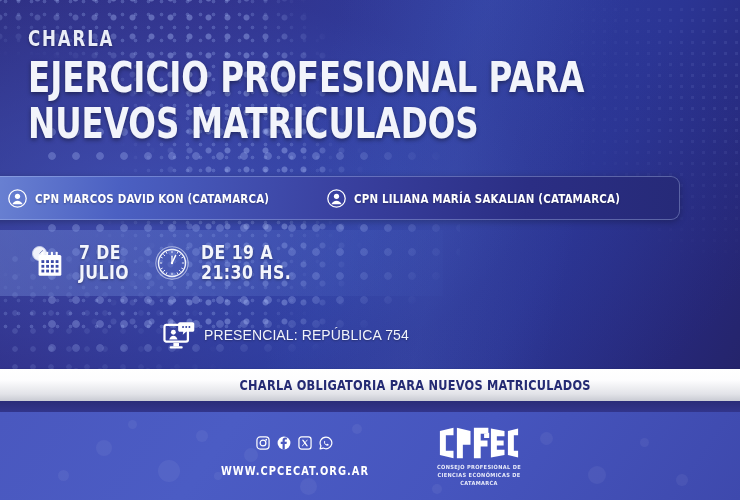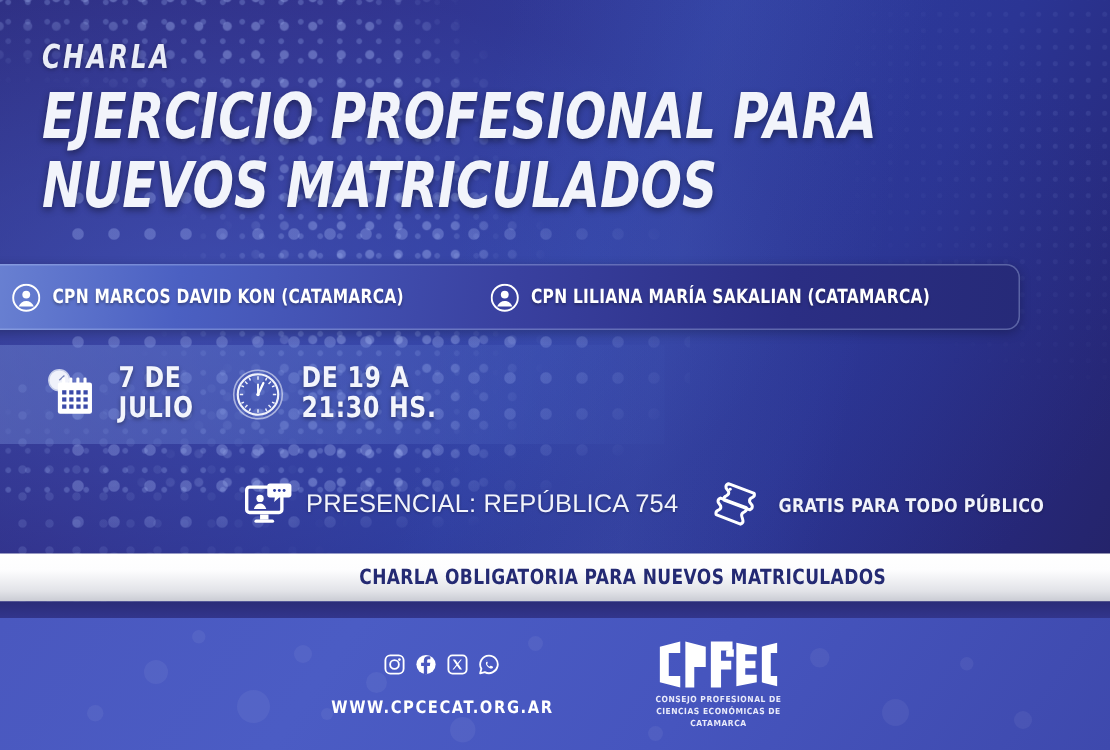--- a/index.html
+++ b/index.html
@@ -53,21 +53,21 @@
     background-size:11px 11px;
     -webkit-mask-image:radial-gradient(circle at 80% 40%, #000 10%, rgba(0,0,0,0) 65%);
     mask-image:radial-gradient(circle at 80% 40%, #000 10%, rgba(0,0,0,0) 65%);
   }
   .sheen{
     position:absolute;inset:0;pointer-events:none;
     background:linear-gradient(102deg, rgba(255,255,255,0) 40%, rgba(120,150,230,0.10) 58%, rgba(255,255,255,0) 74%);
   }
 
   
-  .headline-wrap{position:absolute;left:28px;top:26px;width:660px;font-style:italic;}
+  .headline-wrap{position:absolute;left:28px;top:26px;width:660px;}
   .kicker{
     color:#e9ecf7;font-size:22px;letter-spacing:2.2px;font-weight:700;
     font-family:"DejaVu Sans Condensed","Liberation Sans",sans-serif;
     transform:scaleX(.84);transform-origin:left center;
     text-shadow:0 1px 3px rgba(0,0,0,.35);
     margin-bottom:6px;
   }
   .h1{
     color:#f2f4fb;font-size:42px;line-height:.98;font-weight:800;
     letter-spacing:0px;
@@ -111,21 +111,21 @@
   .cal-ic{width:38px;height:36px;flex:0 0 38px;}
   .clk-ic{width:36px;height:36px;flex:0 0 36px;}
 
   
   .vrow{
     position:absolute;left:163px;top:312px;height:48px;
     display:flex;align-items:center;gap:22px;
   }
   .vitem{display:flex;align-items:center;gap:9px;}
   .vtext{
-    color:#f1f3fb;font-size:17px;line-height:1.28;font-weight:500;letter-spacing:.1px;
+    color:#f1f3fb;font-size:14px;line-height:1.28;font-weight:500;letter-spacing:.1px;
     font-family:"Liberation Sans",sans-serif;white-space:nowrap;
     text-shadow:0 1px 2px rgba(0,0,0,.3);
   }
   .vtext span{display:block;}
   .mon-ic{width:32px;height:30px;flex:0 0 32px;}
   .tick-ic{width:36px;height:32px;flex:0 0 36px;}
   .gratis{
     color:#f1f3fb;font-size:12.5px;font-weight:600;letter-spacing:.2px;
     font-family:"DejaVu Sans Condensed","Liberation Sans",sans-serif;
     transform:scaleX(.95);transform-origin:left center;white-space:nowrap;
@@ -297,30 +297,20 @@
           <circle cx="21.3" cy="6.4" r="1.05"></circle>
             <circle cx="24.7" cy="6.4" r="1.05"></circle>
             <circle cx="28.1" cy="6.4" r="1.05"></circle>
         </g>
       </svg>
       <div class="vtext">
         <span>PRESENCIAL:  REPÚBLICA 754</span>
       </div>
     </div>
 
-    <div class="vitem">
-      <svg class="tick-ic" viewBox="0 0 38 34">
-        <g fill="none" stroke="#ffffff" stroke-width="2.1" stroke-linejoin="round">
-          <path d="M12.2 2.6 L30.5 9.4 a2.6 2.6 0 0 1 -1.6 3.1 2.6 2.6 0 0 0 -1.6 3.1 L29 18 a2.6 2.6 0 0 1 -1.6 3.1 L9.1 14.3 a2.6 2.6 0 0 1 1.6 -3.1 2.6 2.6 0 0 0 1.6 -3.1 L10.6 5.7 a2.6 2.6 0 0 1 1.6 -3.1 Z"></path>
-          <path d="M6.6 12.8 L24.9 19.6 a2.6 2.6 0 0 1 -1.6 3.1 2.6 2.6 0 0 0 -1.6 3.1 l.7 2.4 a2.6 2.6 0 0 1 -1.6 3.1 L3.5 24.5 a2.6 2.6 0 0 1 1.6 -3.1 2.6 2.6 0 0 0 1.6 -3.1 L5 15.9 a2.6 2.6 0 0 1 1.6 -3.1 Z"></path>
-        </g>
-        <circle cx="13.5" cy="6.6" r="1.05" fill="#ffffff"></circle>
-      </svg>
-      <div class="gratis">GRATIS PARA TODO PÚBLICO</div>
-    </div>
 
   </div>
 
   <div class="strip">
     <div class="strip-txt">CHARLA OBLIGATORIA PARA NUEVOS MATRICULADOS</div>
   </div>
   <div class="strip-under"></div>
 
   <div class="footer">
     <div class="bubbles">

